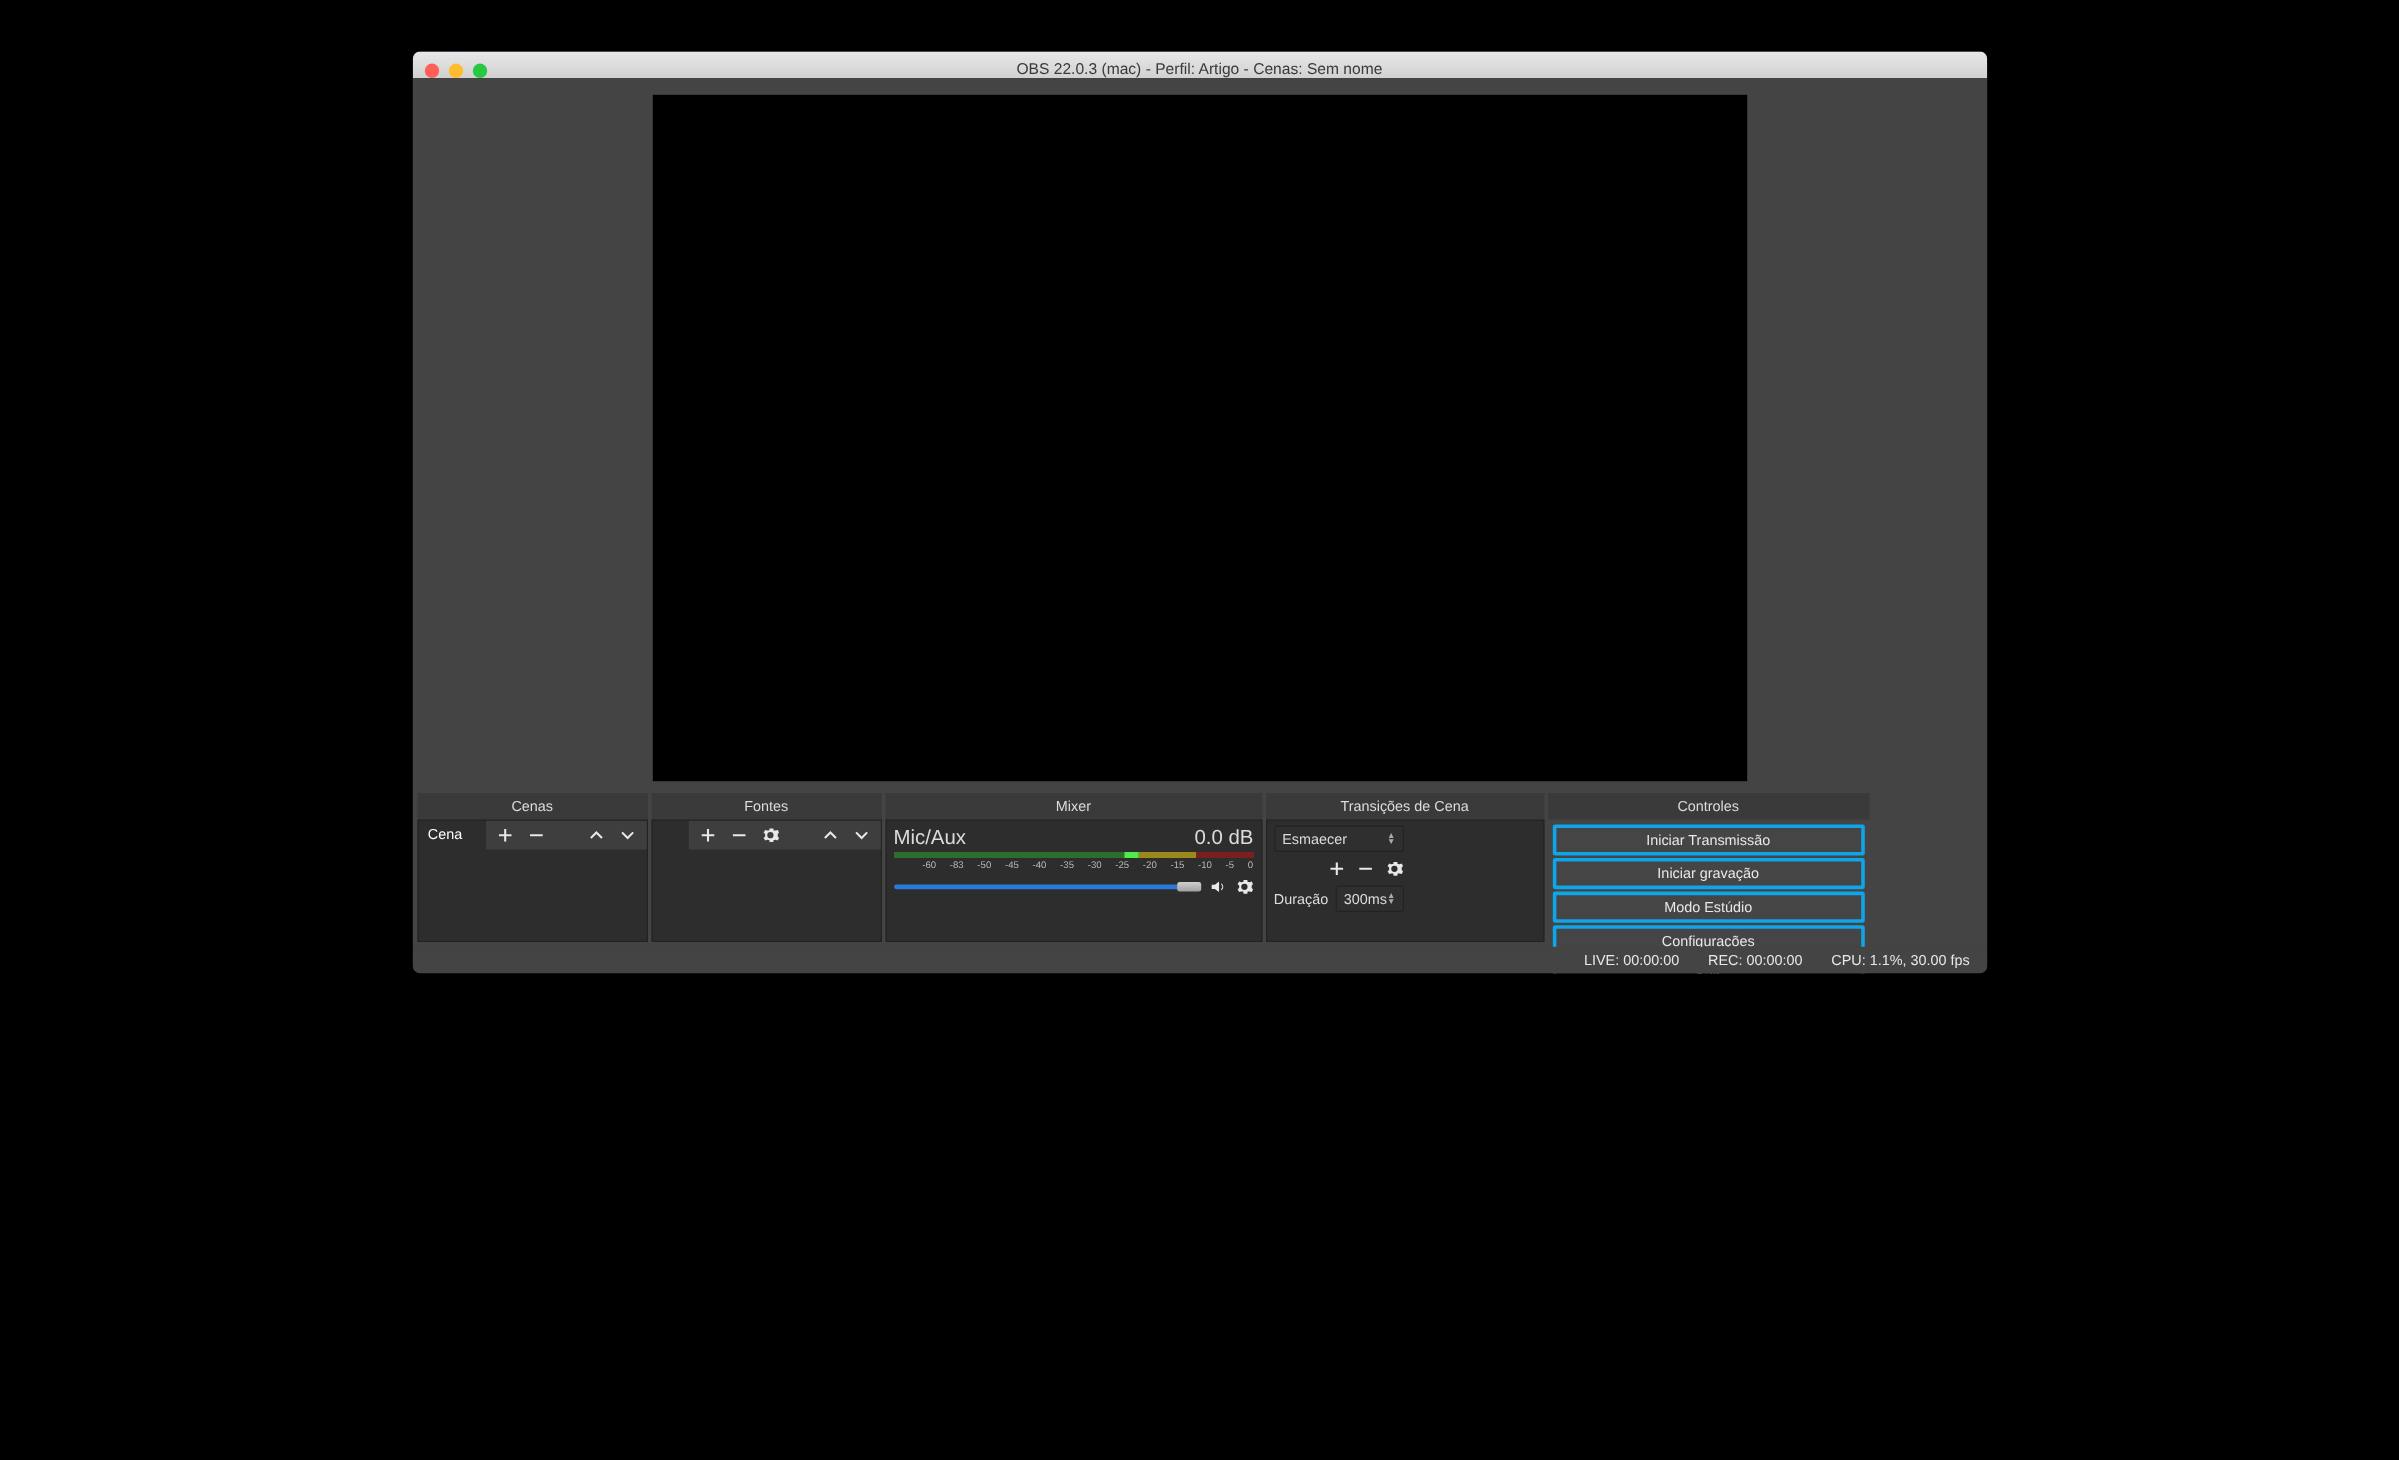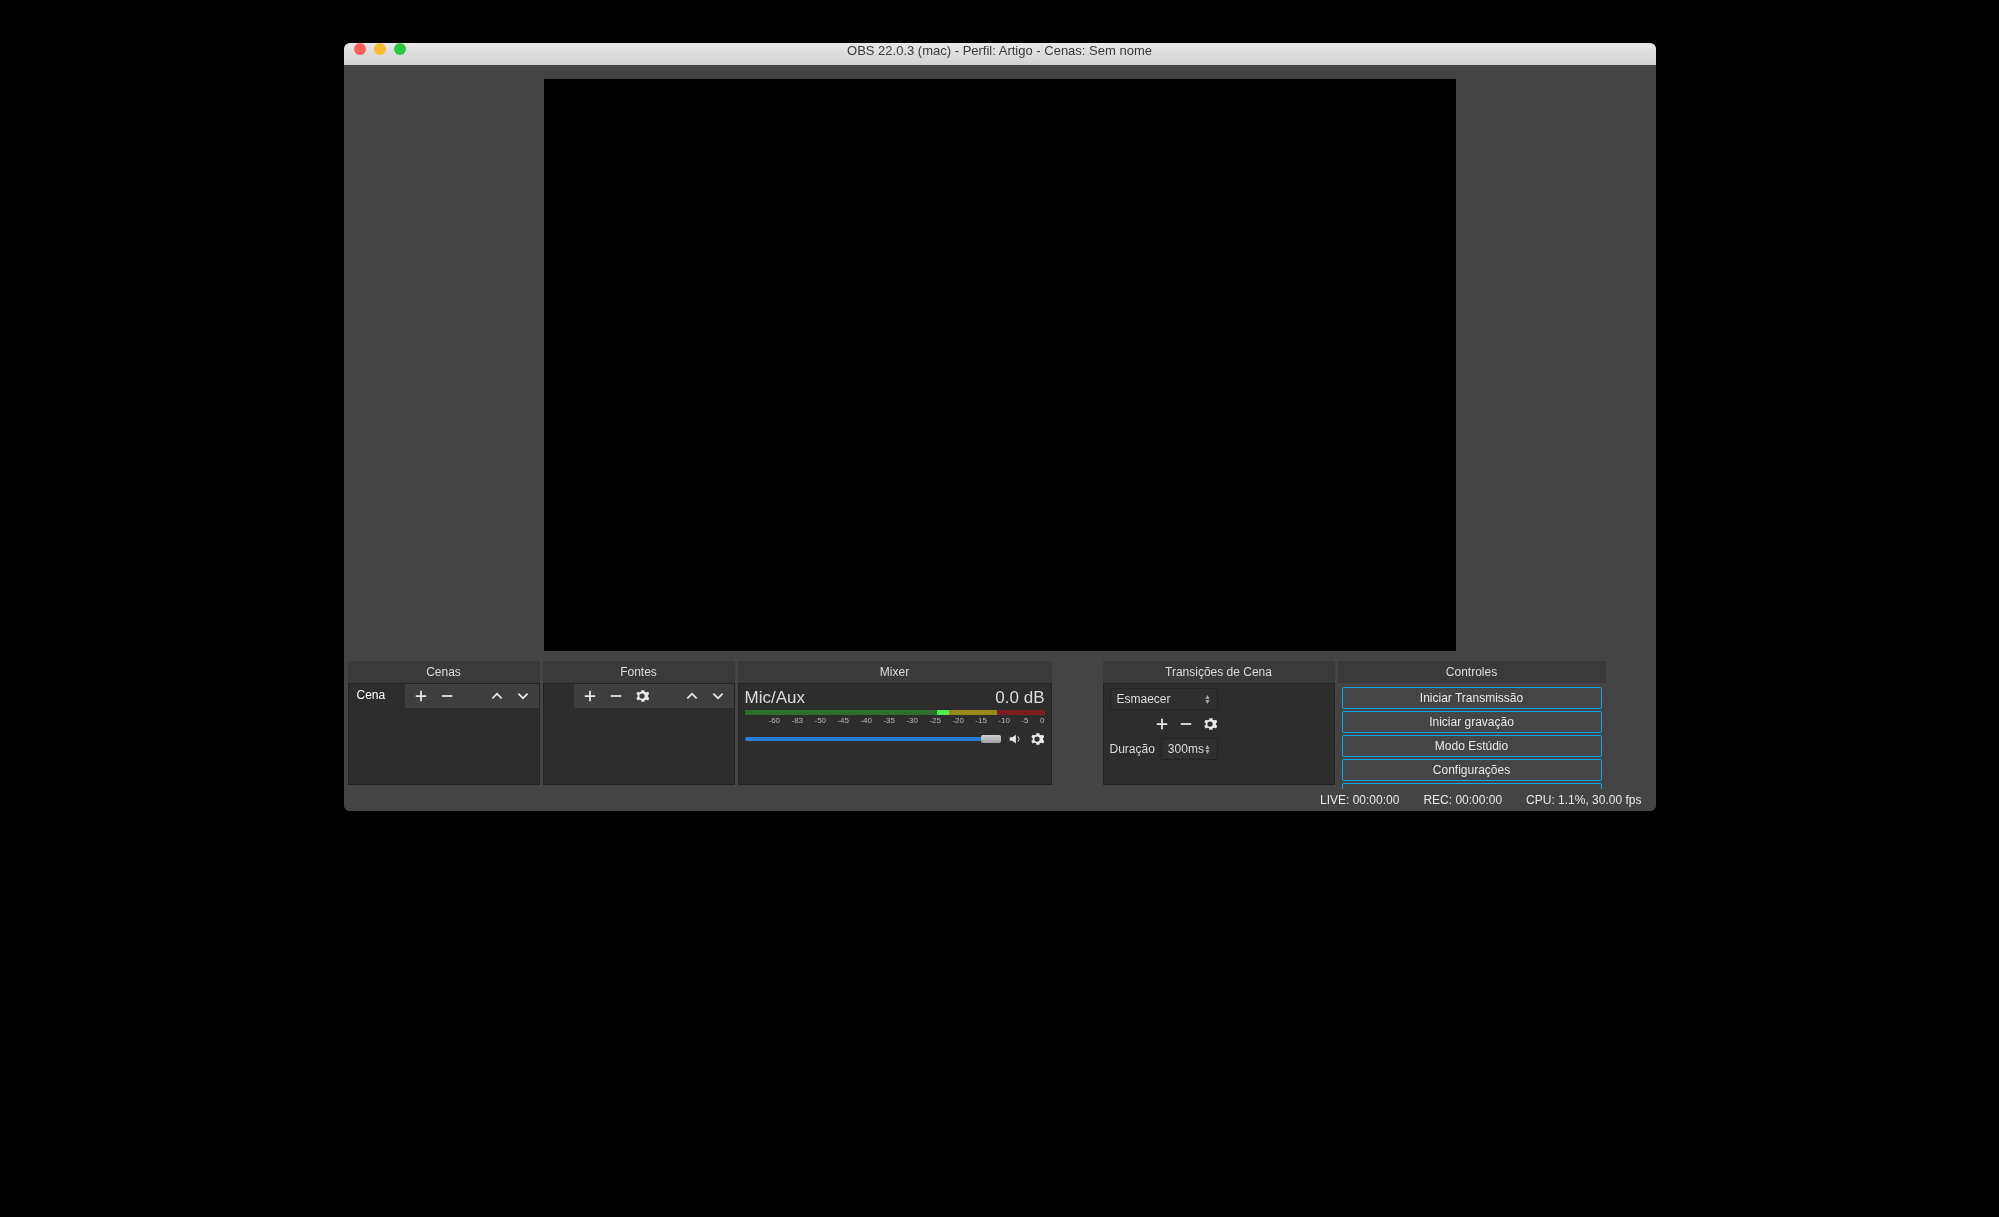--- a/index.html
+++ b/index.html
@@ -21,21 +21,21 @@
     border-radius: 6px;
     overflow: hidden;
     display: flex;
     flex-direction: column;
     box-shadow: 0 10px 40px rgba(0,0,0,0.6);
   }
   .titlebar {
     height: 22px;
     background: linear-gradient(#e8e8e8, #d1d1d1);
     display: flex;
-    align-items: flex-start;
+    align-items: flex-end;
     position: relative;
     flex-shrink: 0;
   }
   .traffic-lights {
     display: flex;
     gap: 8px;
     padding-left: 10px;
   }
   .tl {
     width: 12px;
@@ -125,21 +125,21 @@
     align-items: center;
     justify-content: center;
     color: #e8e8e8;
     cursor: pointer;
   }
   .icon-btn svg { width: 14px; height: 14px; fill: #e8e8e8; }
 
   
   .panel.scenes, .panel.sources { width: 192px; }
   .panel.mixer { width: 314px; }
-  .panel.transitions { width: 232px; margin-left: 48px; }
+  .panel.transitions { width: 232px; }
   .panel.controls { width: 268px; }
 
   
   .mixer-body { padding: 4px 6px 6px 6px; flex:1; }
   .mixer-row { display: flex; justify-content: space-between; font-size: 17px; }
   .meter-wrap { position: relative; margin-top: 2px; }
   .vu-meter {
     height: 5px;
     display: flex;
     overflow: hidden;
@@ -210,21 +210,21 @@
     font-size: 12px;
   }
   .duration-input {
     flex: 1;
   }
 
   
   .controls-body { padding: 4px 4px; display:flex; flex-direction:column; gap:2px; }
   .control-btn {
     background: #454545;
-    border: 1px solid #0ea5e9;
+    border: 3px solid #0ea5e9;
     text-align: center;
     padding: 3px 0;
     font-size: 12px;
     color: #e8e8e8;
     cursor: pointer;
     border-radius: 2px;
   }
 
   .statusbar {
     height: 22px;

